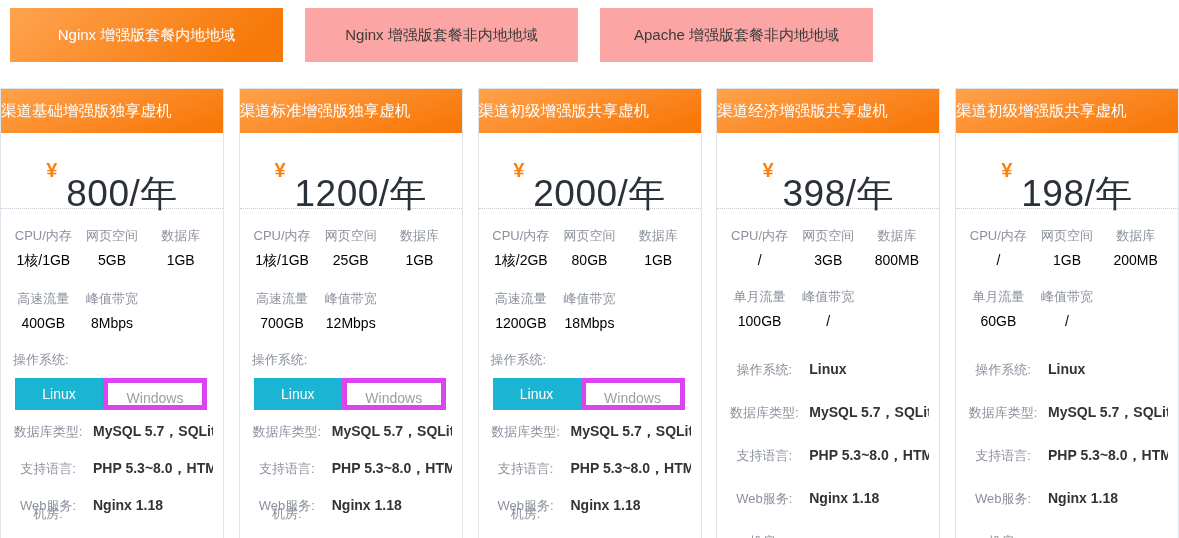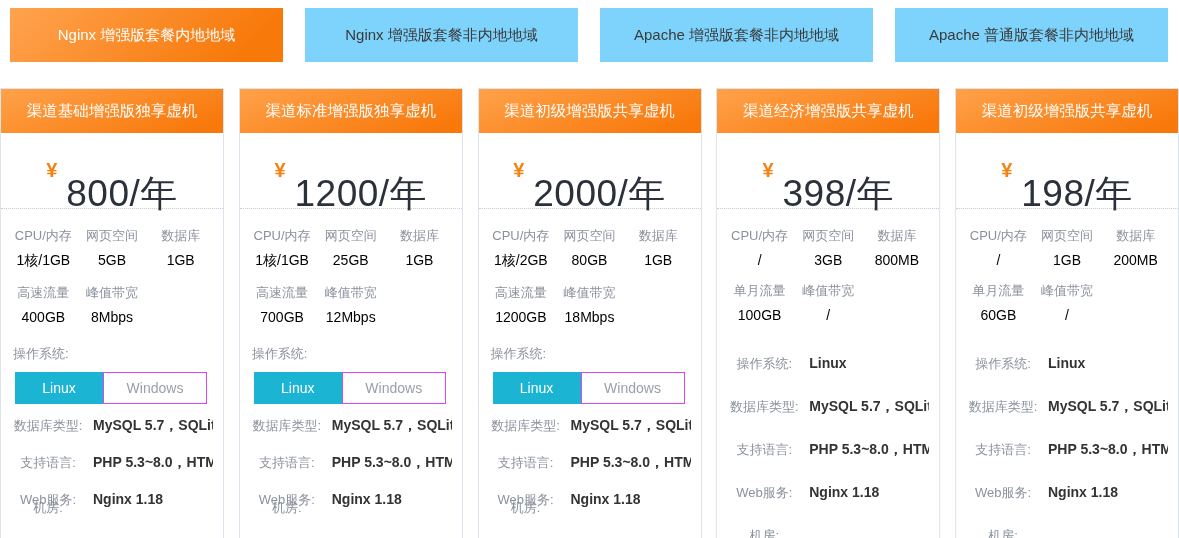--- a/index.html
+++ b/index.html
@@ -2,68 +2,67 @@
 <html><head>
 <meta charset="utf-8">
 <style>
   * { margin:0; padding:0; box-sizing:border-box; }
   html,body { width:1179px; height:538px; overflow:hidden; background:#fff;
     font-family:"Liberation Sans","DejaVu Sans",sans-serif; }
 
   
   .tabs { display:flex; gap:22px; padding:8px 10px 0 10px; }
   .tab { width:273px; height:54px; line-height:54px; text-align:center;
-         font-size:15px; background:#7dd3fc; color:#3b3b3b; cursor:pointer;
+         font-size:15px; background:#fca5a5; color:#3b3b3b; cursor:pointer;
          white-space:nowrap; }
   .tab.active { background:linear-gradient(135deg,#ffa34f 0%,#f7790a 85%);
                 color:#fff; }
 
   
   .cards { display:flex; justify-content:space-between; margin-top:26px; }
   .card { width:224px; height:480px; border:1px solid #dde4ec; background:#fff; }
-  .card-header { height:44px; line-height:44px; text-align:center;
+  .card-header { height:44px; line-height:44px; 
         background:linear-gradient(160deg,#ffa24b 0%,#f8780a 90%);
         color:#fff; font-size:15.5px; white-space:nowrap; overflow:hidden; }
   .price { height:76px; display:flex; align-items:center; justify-content:center;
            border-bottom:1px dotted #c8cdd3; }
   .currency { color:#f8820f; font-size:20px; font-weight:bold; margin-right:9px; }
   .amount, .unit { font-size:37px; color:#2b313a; letter-spacing:0.5px;margin-top:47px; }
 
-  .specs { display:grid; grid-template-columns:1fr 1fr 1fr; row-gap:14px;
+  .specs { display:grid; grid-template-columns:1fr 1fr 1fr; row-gap:20px;
            padding:18px 8px 12px 8px; }
   .spec { text-align:center; }
   .spec .lbl { color:#8b919c; font-size:13px; white-space:nowrap; }
   .spec .val { color:#000000; font-size:14px; margin-top:7px; white-space:nowrap; }
 
   .os-label { color:#8b919c; font-size:13px; padding:8px 12px 9px 12px; }
   .toggle { display:flex; margin:0 14px; }
   .toggle .opt-linux { width:88px; height:32px; line-height:32px; text-align:center;
         background:#1cb4d3; color:#fff; font-size:14px; cursor:pointer; }
   .toggle .opt-windows { width:104px; height:32px; line-height:30px; text-align:center;
-        background:#fff; color:#9aa0a8; border:1px solid #d946ef; font-size:14px;
+        background:#fff; color:#9aa0a8; border:5px solid #d946ef; font-size:14px;
         cursor:pointer; }
 
   .kv { display:flex; align-items:flex-start; margin:20px 10px 0 10px; }
   .kv .k { width:74px; flex-shrink:0; color:#8b919c; font-size:13px;
            text-align:center; line-height:17px; }
   .kv .v { font-weight:bold; color:#333; font-size:14px; margin-left:8px;
            line-height:17px; white-space:nowrap; overflow:hidden; }
   .kv.first { margin-top:13px; }
   .kv.overlap { margin-top:-9px; }   
   .kv.roomy { margin-top:26px; }     
   .kv.inline-os .v { font-weight:bold; }
 </style>
 </head>
 <body>
 
 <div class="tabs">
   <div class="tab active">Nginx 增强版套餐内地地域</div>
   <div class="tab">Nginx 增强版套餐非内地地域</div>
   <div class="tab">Apache 增强版套餐非内地地域</div>
-  <div class="tab">Apache 普通版套餐非内地地域</div>
 </div>
 
 <div class="cards">
 
   <div class="card">
     <div class="card-header">渠道基础增强版独享虚机</div>
     <div class="price">
       <span class="currency">¥</span>
       <span class="amount">800</span>
       <span class="unit">/年</span>

